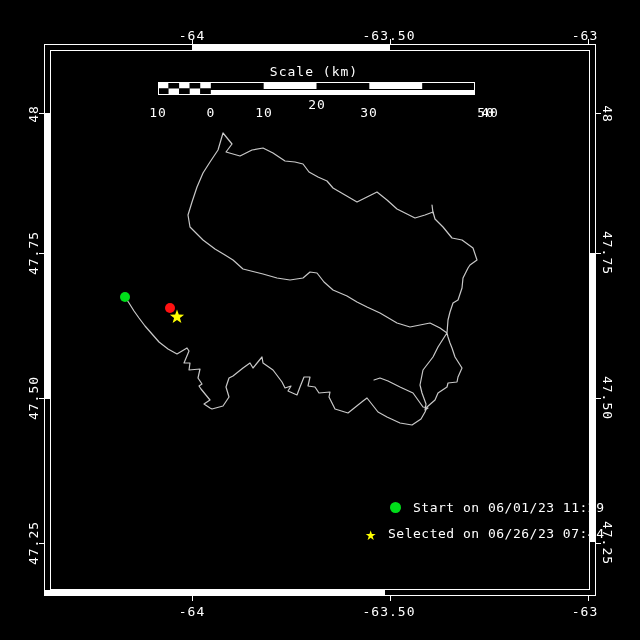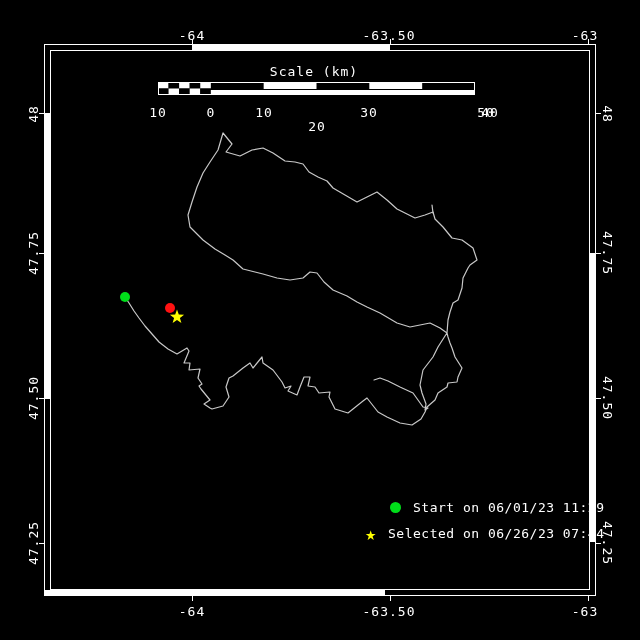--- a/index.html
+++ b/index.html
@@ -78,21 +78,21 @@
 
   <div class="lbl rot-r" style="left:607px;top:114px;">48</div>
   <div class="lbl rot-r" style="left:607px;top:253px;">47.75</div>
   <div class="lbl rot-r" style="left:607px;top:398px;">47.50</div>
   <div class="lbl rot-r" style="left:607px;top:543px;">47.25</div>
 
   <div class="lbl" style="left:314px;top:71px;text-align:right;">Scale (km)</div>
   <div class="lbl" style="left:158px;top:112px;">10</div>
   <div class="lbl" style="left:211px;top:112px;">0</div>
   <div class="lbl" style="left:264px;top:112px;">10</div>
-  <div class="lbl" style="left:317px;top:126px;">20</div>
+  <div class="lbl" style="left:317px;top:104px;">20</div>
   <div class="lbl" style="left:369px;top:112px;">30</div>
   <div class="lbl" style="left:446px;top:112px;margin-left:44px;">40</div>
   <div class="lbl" style="left:486px;top:112px;">50</div>
 
   <div class="legend">
     <div class="legend-row">
       <span class="legend-marker">
           <span class="legend-dot" style="background: rgb(0, 221, 26);"></span>
         </span>
       <span class="legend-text">Start on 06/01/23 11:29</span>

